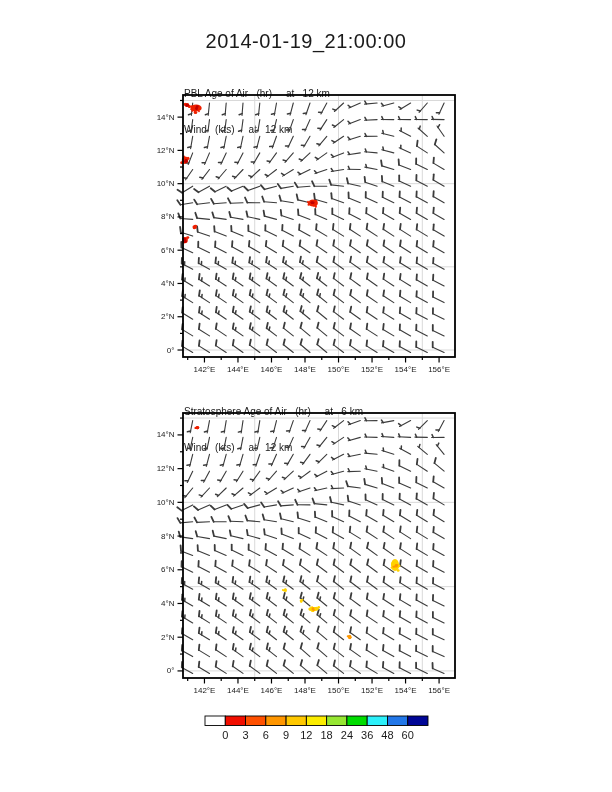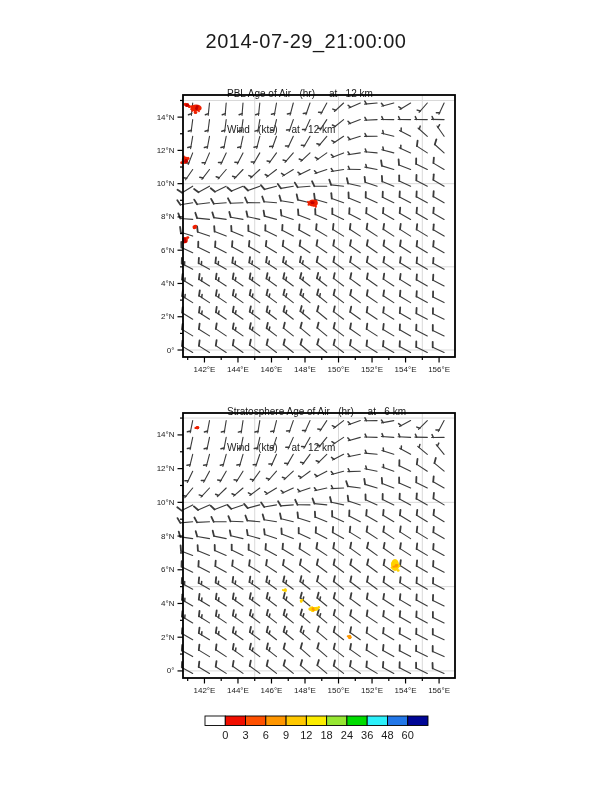--- a/index.html
+++ b/index.html
@@ -1,31 +1,31 @@
 <!DOCTYPE html>
 <html><head>
 <meta charset="utf-8">
 <style>
   html,body{margin:0;padding:0;background:#ffffff;}
   .page{position:relative;width:612px;height:792px;background:#ffffff;overflow:hidden;
         font-family:"Liberation Sans",sans-serif;color:#000;}
   .main-title{position:absolute;left:0;top:30px;width:612px;text-align:center;
               font-size:20px;letter-spacing:0.5px;color:#1a1a1a;}
   .panel-sub{position:absolute;left:184px;font-size:10px;line-height:12px;
-             white-space:pre;color:#1a1a1a;margin-left:43px;}
+             white-space:pre;color:#1a1a1a;}
   .sub-pbl{top:64px;}
   .sub-strat{top:382px;}
   svg{position:absolute;left:0;top:0;}
   svg text{font-family:"Liberation Sans",sans-serif;fill:#1a1a1a;}
 </style>
 </head>
 <body>
 
 <div class="page">
-  <div class="main-title">2014-07-29_21:00:00</div>
+  <div class="main-title">2014-01-19_21:00:00</div>
 
   <div class="panel-sub sub-pbl">
     <div>PBL Age of Air   (hr)     at   12 km</div>
     <div>Wind   (kts)     at   12 km</div>
   </div>
 
   <div class="panel-sub sub-strat">
     <div>Stratosphere Age of Air   (hr)     at   6 km</div>
     <div>Wind   (kts)     at   12 km</div>
   </div>

